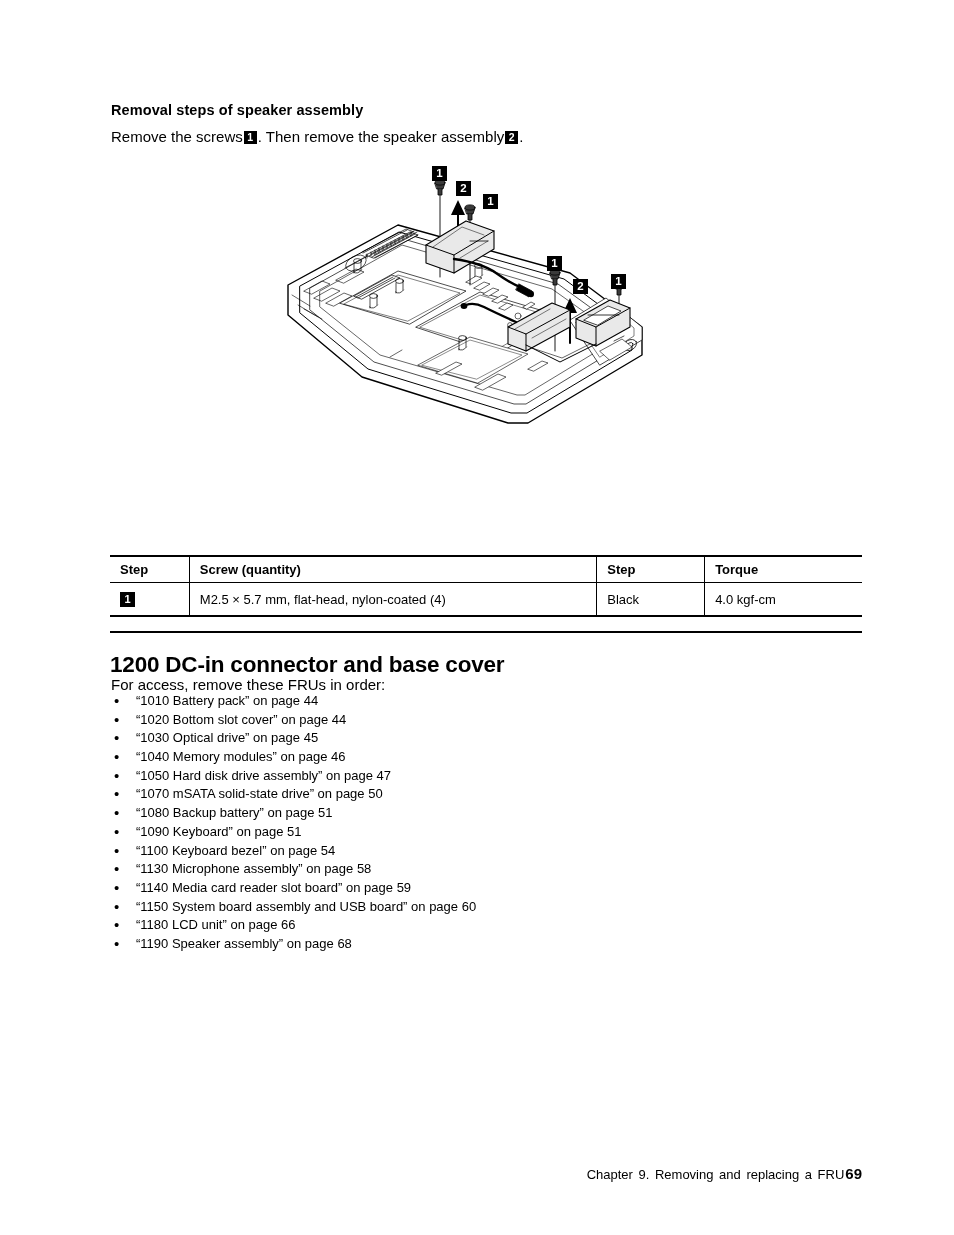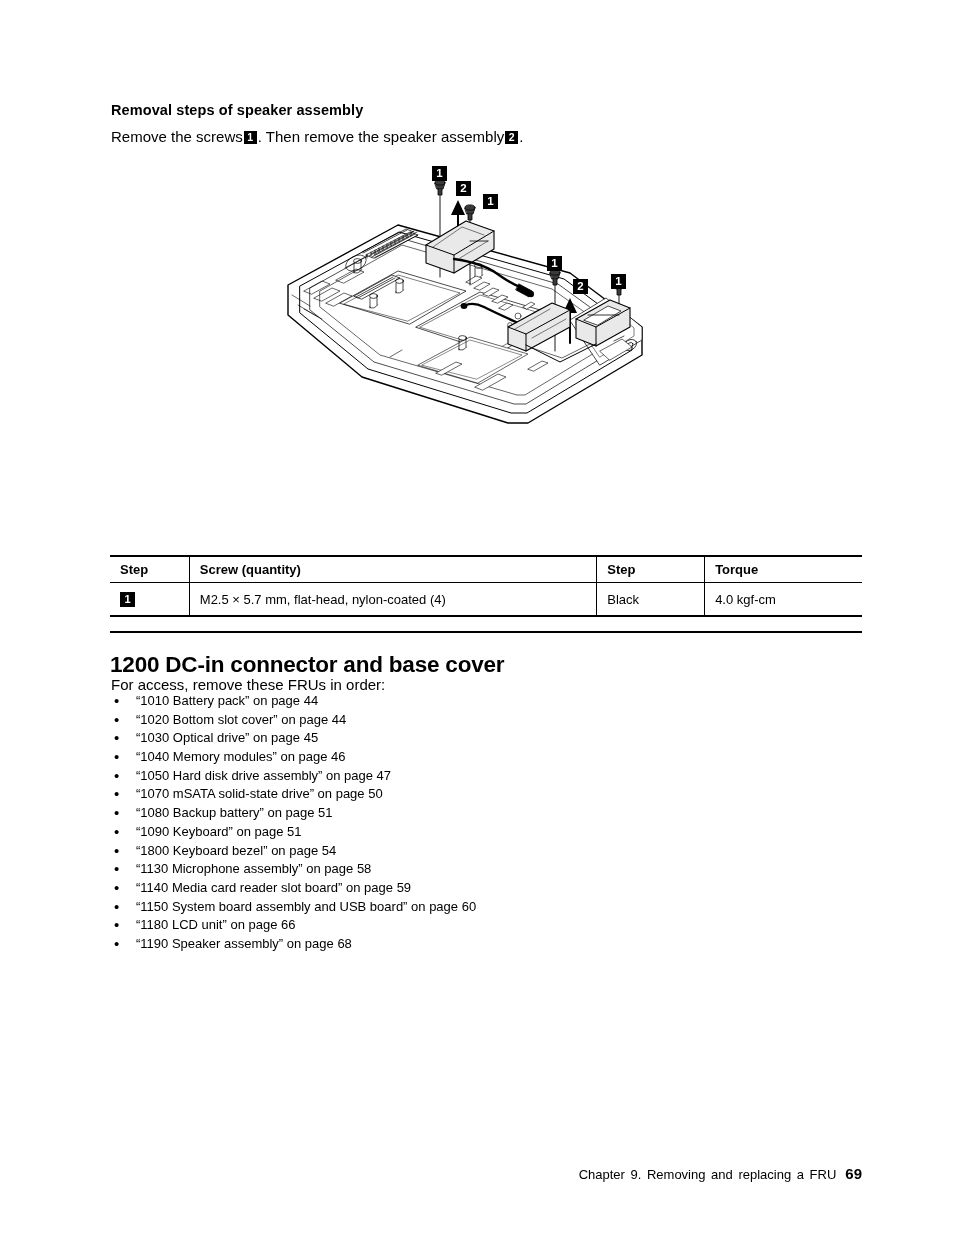--- a/index.html
+++ b/index.html
@@ -170,21 +170,21 @@
     left: 0;
     top: 1165px;
     width: 862px;
     text-align: right;
     font-size: 13px;
     word-spacing: 2px;
   }
   .footer .page-num {
     font-weight: bold;
     font-size: 15px;
-    margin-left: 9px;
+    margin-left: 1px;
     word-spacing: normal;
   }
 </style>
 </head>
 <body>
 
 <div class="page">
 
   <div class="sub-heading">Removal steps of speaker assembly</div>
 
@@ -422,21 +422,21 @@
 
   <ul class="fru-list">
     <li>“1010 Battery pack” on page 44</li>
     <li>“1020 Bottom slot cover” on page 44</li>
     <li>“1030 Optical drive” on page 45</li>
     <li>“1040 Memory modules” on page 46</li>
     <li>“1050 Hard disk drive assembly” on page 47</li>
     <li>“1070 mSATA solid-state drive” on page 50</li>
     <li>“1080 Backup battery” on page 51</li>
     <li>“1090 Keyboard” on page 51</li>
-    <li>“1800 Keyboard bezel” on page 54</li>
+    <li>“1100 Keyboard bezel” on page 54</li>
     <li>“1130 Microphone assembly” on page 58</li>
     <li>“1140 Media card reader slot board” on page 59</li>
     <li>“1150 System board assembly and USB board” on page 60</li>
     <li>“1180 LCD unit” on page 66</li>
     <li>“1190 Speaker assembly” on page 68</li>
   </ul>
 
   <div class="footer">
     <span>Chapter 9. Removing and replacing a FRU</span><span class="page-num">69</span>
   </div>

